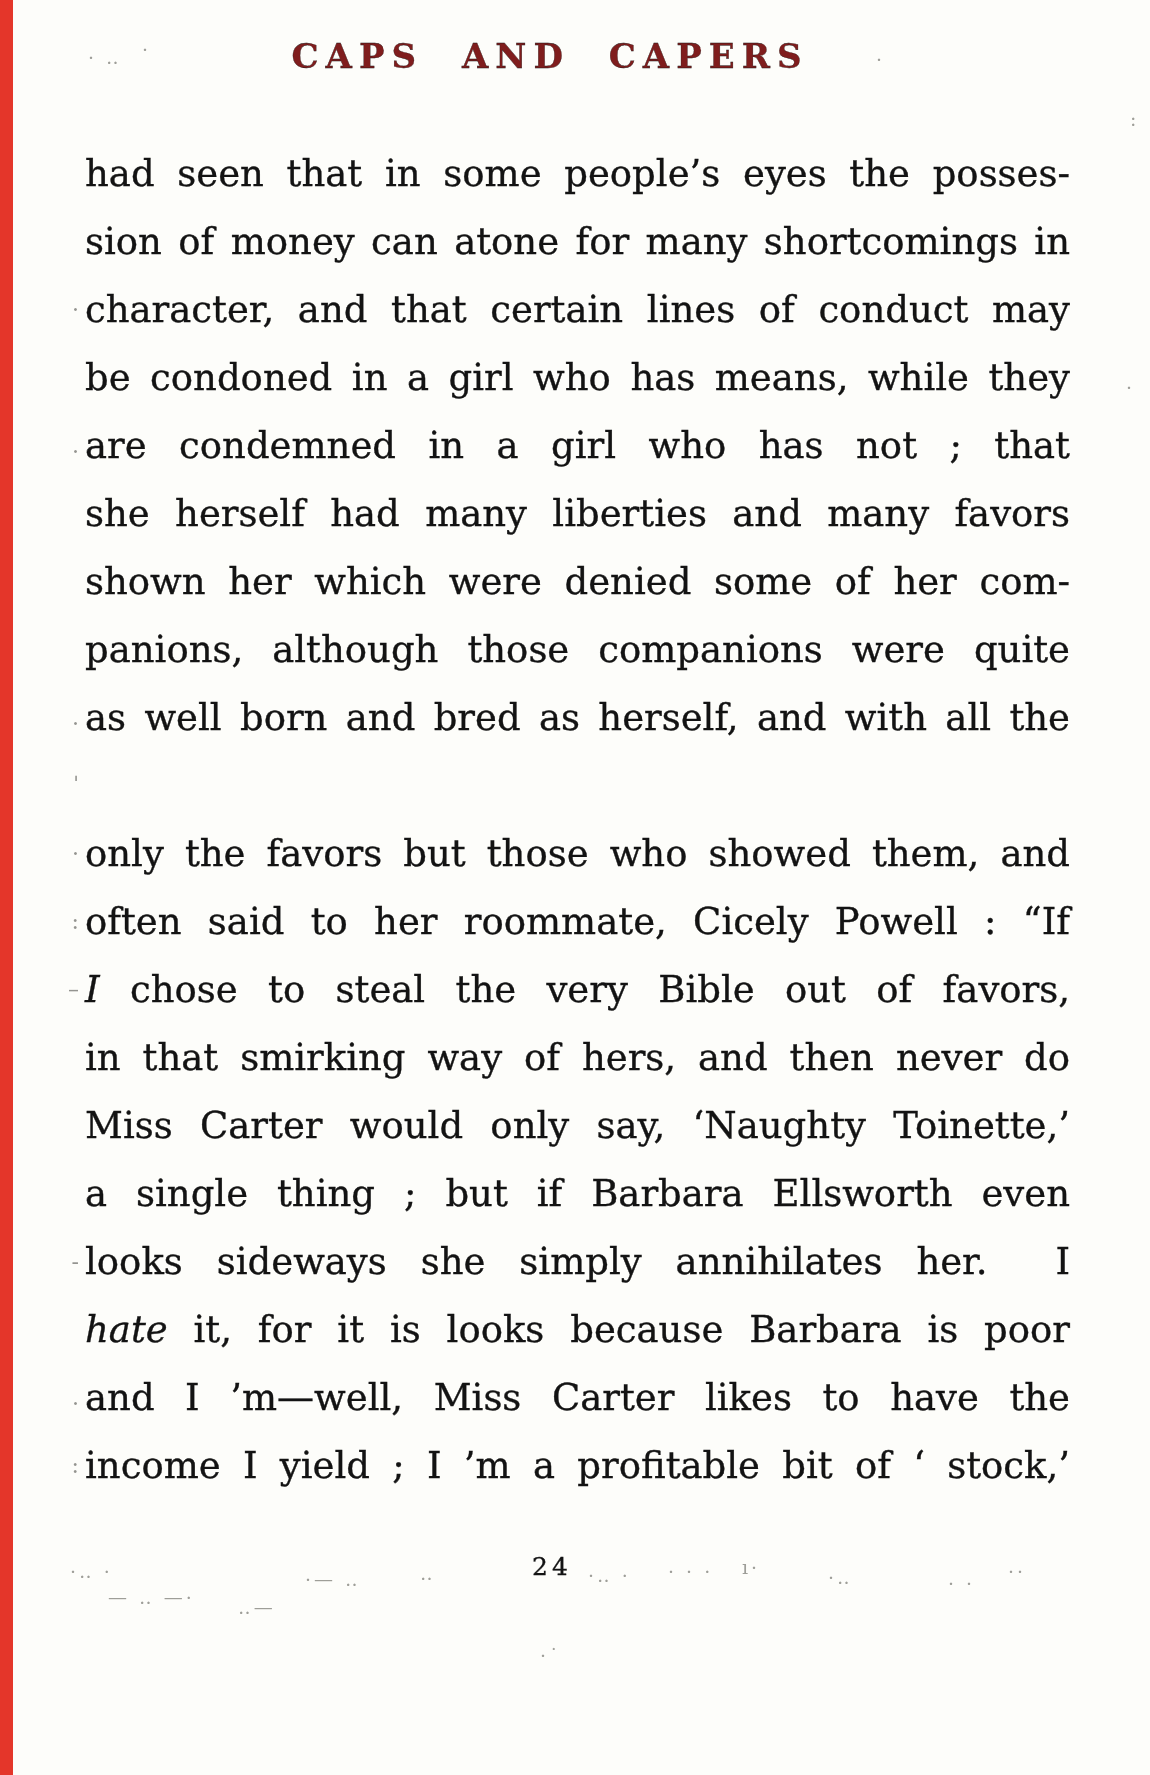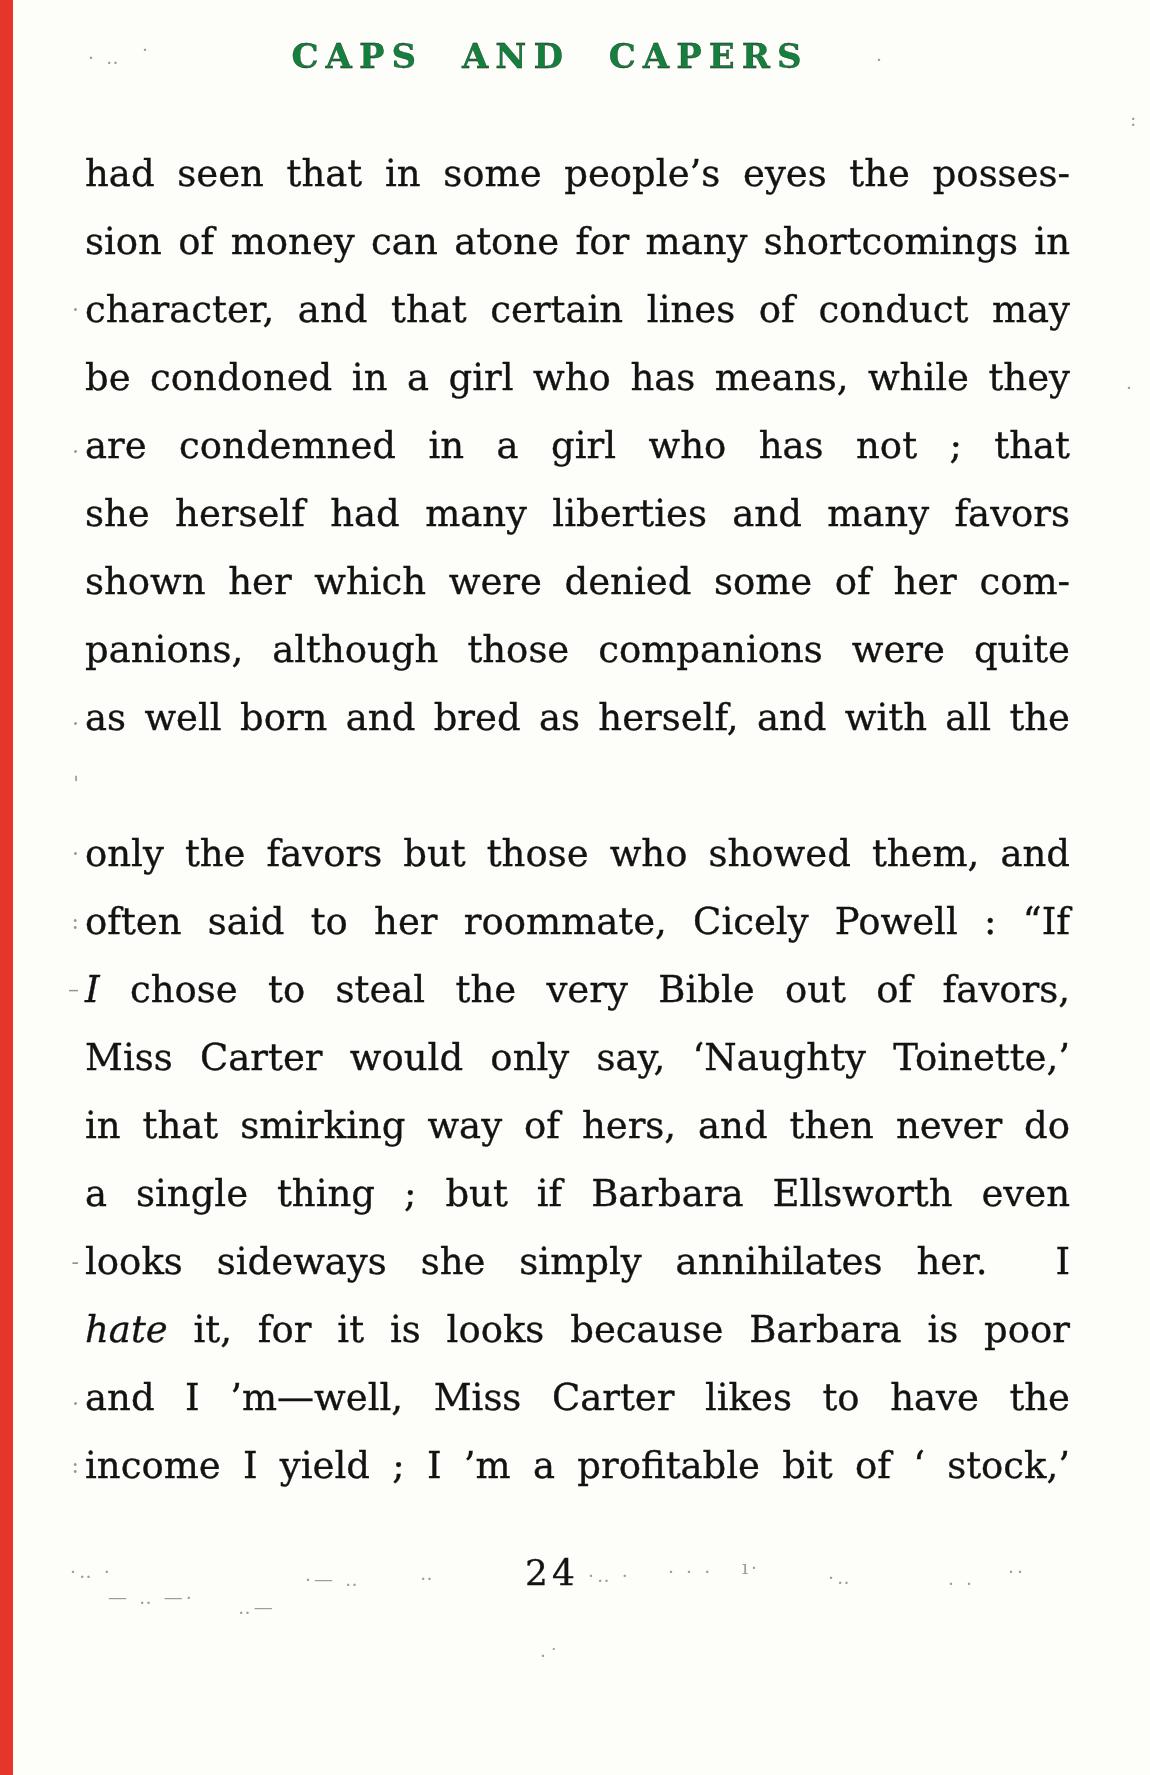--- a/index.html
+++ b/index.html
@@ -21,21 +21,21 @@
   .running-head {
     position: absolute;
     top: 36px;
     left: 0;
     width: 1100px;
     text-align: center;
     font-size: 34px;
     font-weight: bold;
     letter-spacing: 7px;
     word-spacing: 20px;
-    color: #15803d;
+    color: #7f1d1d;
     -webkit-text-stroke: 0.3px #1a1a1a;
   }
   .text-block {
     position: absolute;
     left: 85px;
     top: 140px;
     width: 985px;
   }
   .text-line {
     position: relative;
@@ -61,21 +61,21 @@
     font-size: 22px;
     text-align-last: right;
   }
   .page-number {
     position: absolute;
     top: 1552px;
     left: 512px;
     width: 80px;
     text-align: center;
     text-align-last: center;
-    font-size: 36px;
+    font-size: 25px;
     letter-spacing: 4px;
     -webkit-text-stroke: 0.3px #161616;
   }
   .noise-mark {
     position: absolute;
     color: #8e8e88;
     font-size: 19px;
     letter-spacing: 3px;
     white-space: pre;
     opacity: 0.85;
@@ -95,22 +95,22 @@
     <div class="text-line"><span>be condoned in a girl who has means, while they</span></div>
     <div class="text-line"><span class="premark">.</span><span>are condemned in a girl who has not ; that</span></div>
     <div class="text-line"><span>she herself had many liberties and many favors</span></div>
     <div class="text-line"><span>shown her which were denied some of her com-</span></div>
     <div class="text-line"><span>panions, although those companions were quite</span></div>
     <div class="text-line"><span class="premark">.</span><span>as well born and bred as herself, and with all the</span></div>
     <div class="text-line"><span class="premark">ˈ</span></div>
     <div class="text-line"><span class="premark">·</span><span>only the favors but those who showed them, and</span></div>
     <div class="text-line"><span class="premark">:</span><span>often said to her roommate, Cicely Powell : “If</span></div>
     <div class="text-line"><span class="premark">–</span><span class="italic">I </span><span>chose to steal the very Bible out of favors,</span></div>
+    <div class="text-line"><span>in that smirking way of hers, and then never do</span></div>
     <div class="text-line"><span>Miss Carter would only say, ‘Naughty Toinette,’</span></div>
-    <div class="text-line"><span>in that smirking way of hers, and then never do</span></div>
     <div class="text-line"><span>a single thing ; but if Barbara Ellsworth even</span></div>
     <div class="text-line"><span class="premark">-</span><span>looks sideways she simply annihilates her.&nbsp; I</span></div>
     <div class="text-line"><span class="italic">hate </span><span>it, for it is looks because Barbara is poor</span></div>
     <div class="text-line"><span class="premark">.</span><span>and I ’m—well, Miss Carter likes to have the</span></div>
     <div class="text-line"><span class="premark">:</span><span>income I yield ; I ’m a profitable bit of ‘ stock,’</span></div>
   </div>
 
 <div class="page-number">24</div>
 
 <div id="noise-layer">

